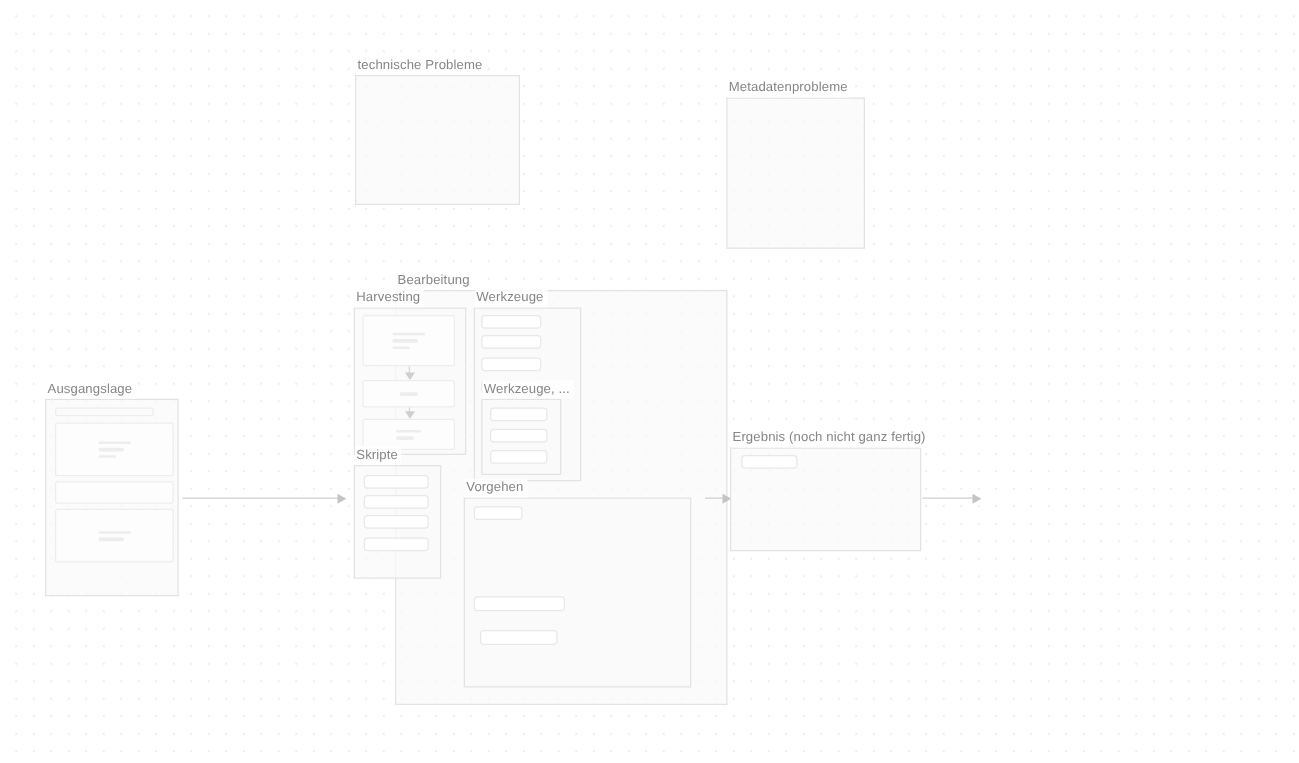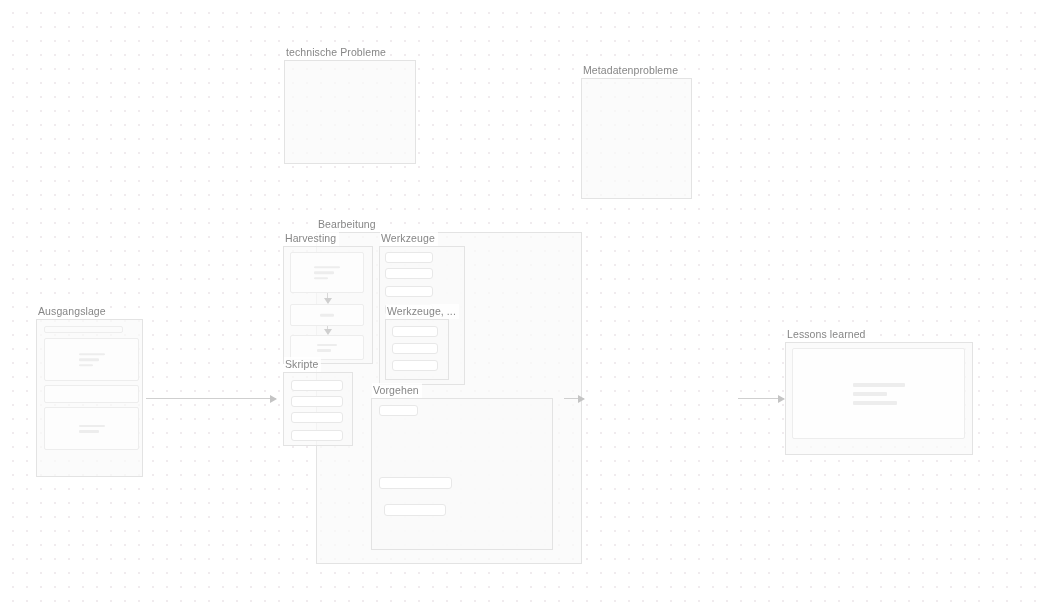--- a/index.html
+++ b/index.html
@@ -183,21 +183,21 @@
     <div class="vconn" style="left:43px; top:79px; height:8px;"></div>
 
     <div class="card" style="left:6px; top:88px; width:74px; height:25px;">
       <span class="lines">
         <i class="w2"></i>
           <i class="w3"></i>
       </span>
     </div>
   </div>
 
-  <div class="frame" style="left:283px; top:372px; width:70px; height:74px;">
+  <div class="frame" style="left:283px; top:372px; width:70px; height:91px;">
     <span class="frame-label">Skripte</span>
 
     <div class="row" style="left:7px; top:7px; width:52px; height:11px;"></div>
     <div class="row" style="left:7px; top:23px; width:52px; height:11px;"></div>
     <div class="row" style="left:7px; top:39px; width:52px; height:11px;"></div>
     <div class="row" style="left:7px; top:57px; width:52px; height:11px;"></div>
   </div>
 
   <div class="frame" style="left:379px; top:246px; width:86px; height:139px;">
     <span class="frame-label">Werkzeuge</span>
@@ -220,28 +220,22 @@
 
     <div class="row" style="left:7px; top:6px; width:39px; height:11px;"></div>
 
 
     <div class="row" style="left:7px; top:78px; width:73px; height:12px;"></div>
     <div class="row" style="left:12px; top:105px; width:62px; height:12px;"></div>
   </div>
 
   <div class="conn" style="left:564px; top:398px; width:20px;"></div>
 
+  <div class="frame" style="left:584px; top:358px; width:153px; height:83px;">
+    <span class="frame-label">Ergebnis (noch nicht ganz fertig)</span>
+
+    <div class="row" style="left:8px; top:5px; width:45px; height:11px;"></div>
+  </div>
 
   <div class="conn" style="left:738px; top:398px; width:46px;"></div>
 
-  <div class="frame" style="left:785px; top:342px; width:188px; height:113px;">
-    <span class="frame-label">Lessons learned</span>
-
-    <div class="card" style="left:6px; top:5px; width:173px; height:91px; background:#fefefe;">
-      <span class="lines big">
-        <i class="w1"></i>
-          <i class="w2"></i>
-          <i class="w3"></i>
-      </span>
-    </div>
-  </div>
 
 </div>
 
 </body></html>

